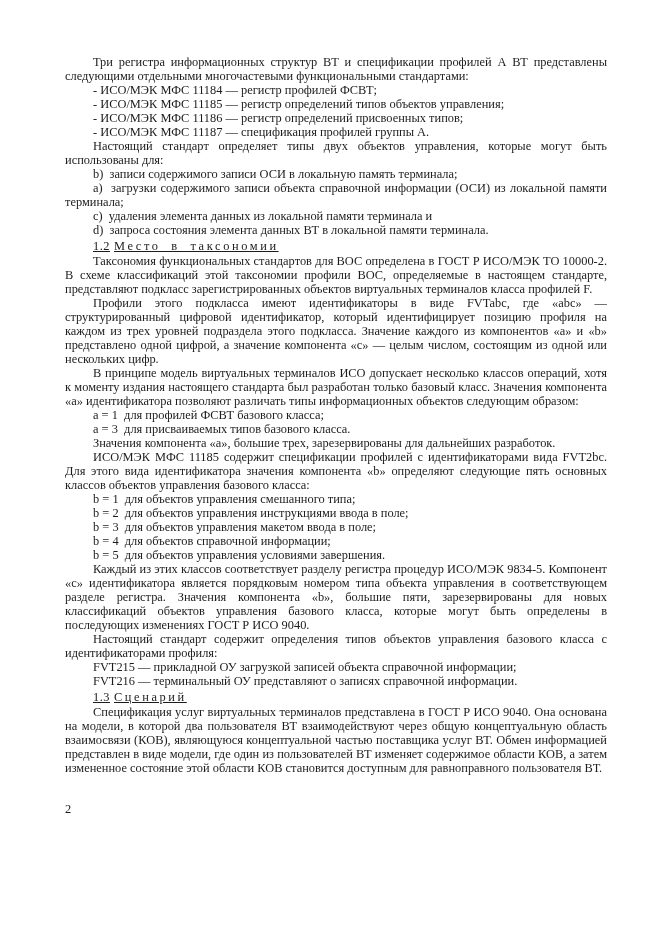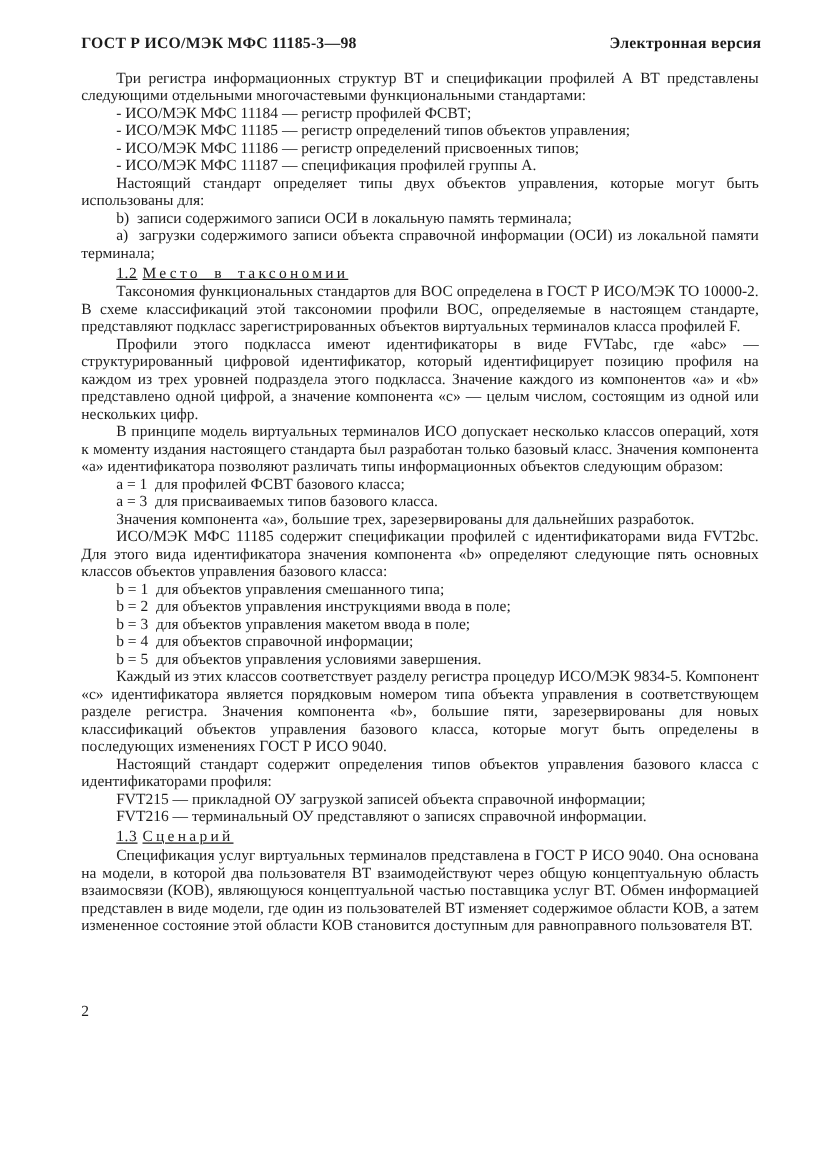--- a/index.html
+++ b/index.html
@@ -46,33 +46,31 @@
   .page-number {
     position: absolute;
     left: 65px; top: 802px;
     font-size: 12.4px;
   }
 </style>
 </head>
 <body>
 
 <div class="page">
-  <div class="doc-header">
-    <span>ГОСТ Р ИСО/МЭК МФС 11185-3—98</span>
-    <span>Электронная версия</span>
-  </div>
   <div class="body-text">
       <div class="para">Три регистра информационных структур ВТ и спецификации профилей А ВТ представлены следующими отдельными многочастевыми функциональными стандартами:</div>
       <div class="para">- ИСО/МЭК МФС 11184 — регистр профилей ФСВТ;</div>
       <div class="para">- ИСО/МЭК МФС 11185 — регистр определений типов объектов управления;</div>
       <div class="para">- ИСО/МЭК МФС 11186 — регистр определений присвоенных типов;</div>
       <div class="para">- ИСО/МЭК МФС 11187 — спецификация профилей группы А.</div>
       <div class="para">Настоящий стандарт определяет типы двух объектов управления, которые могут быть использованы для:</div>
       <div class="para">b)&nbsp; записи содержимого записи ОСИ в локальную память терминала;</div>
       <div class="para">a)&nbsp; загрузки содержимого записи объекта справочной информации (ОСИ) из локальной памяти терминала;</div>
+      <div class="para">c)&nbsp; удаления элемента данных из локальной памяти терминала и</div>
+      <div class="para">d)&nbsp; запроса состояния элемента данных ВТ в локальной памяти терминала.</div>
       <div class="heading"><span class="h-num">1.2</span><span class="h-title">Место в таксономии</span></div>
       <div class="para">Таксономия функциональных стандартов для ВОС определена в ГОСТ Р ИСО/МЭК ТО 10000-2. В схеме классификаций этой таксономии профили ВОС, определяемые в настоящем стандарте, представляют подкласс зарегистрированных объектов виртуальных терминалов класса профилей F.</div>
       <div class="para">Профили этого подкласса имеют идентификаторы в виде FVTabc, где «abc» — структурированный цифровой идентификатор, который идентифицирует позицию профиля на каждом из трех уровней подраздела этого подкласса. Значение каждого из компонентов «а» и «b» представлено одной цифрой, а значение компонента «с» — целым числом, состоящим из одной или нескольких цифр.</div>
       <div class="para">В принципе модель виртуальных терминалов ИСО допускает несколько классов операций, хотя к моменту издания настоящего стандарта был разработан только базовый класс. Значения компонента «а» идентификатора позволяют различать типы информационных объектов следующим образом:</div>
       <div class="para">a = 1&nbsp; для профилей ФСВТ базового класса;</div>
       <div class="para">a = 3&nbsp; для присваиваемых типов базового класса.</div>
       <div class="para">Значения компонента «а», большие трех, зарезервированы для дальнейших разработок.</div>
       <div class="para">ИСО/МЭК МФС 11185 содержит спецификации профилей с идентификаторами вида FVT2bc. Для этого вида идентификатора значения компонента «b» определяют следующие пять основных классов объектов управления базового класса:</div>
       <div class="para">b = 1&nbsp; для объектов управления смешанного типа;</div>
       <div class="para">b = 2&nbsp; для объектов управления инструкциями ввода в поле;</div>

